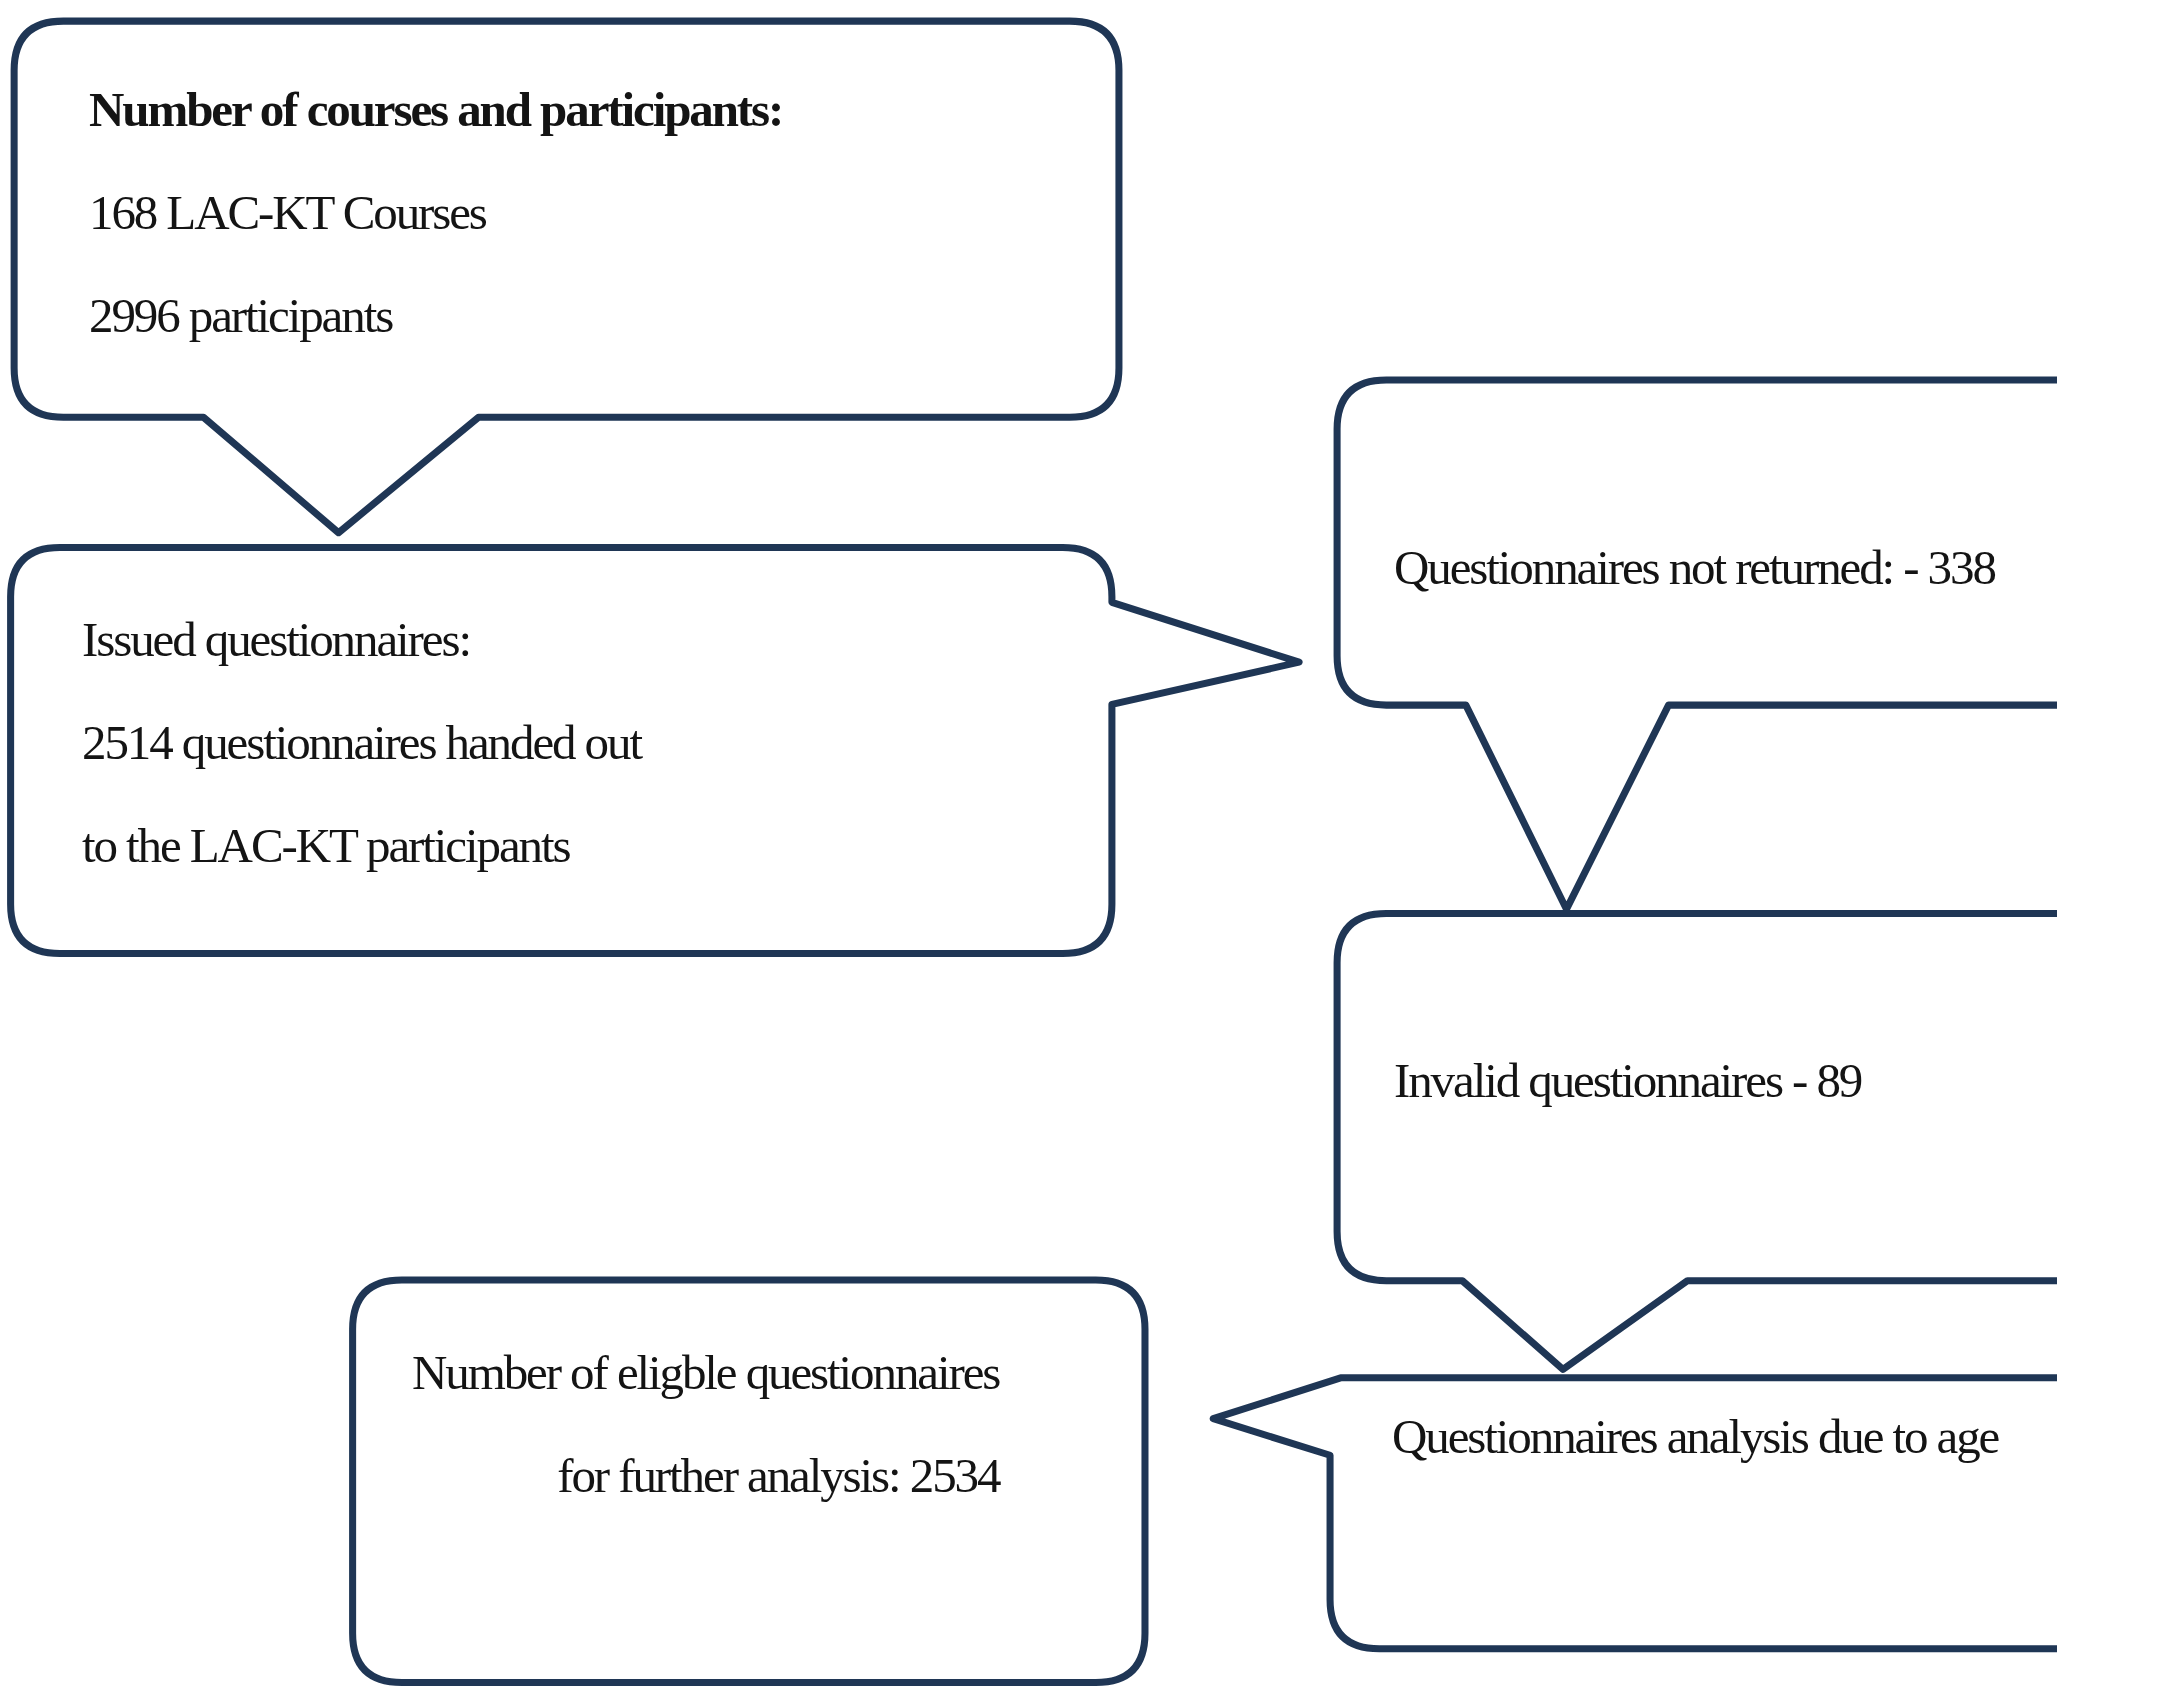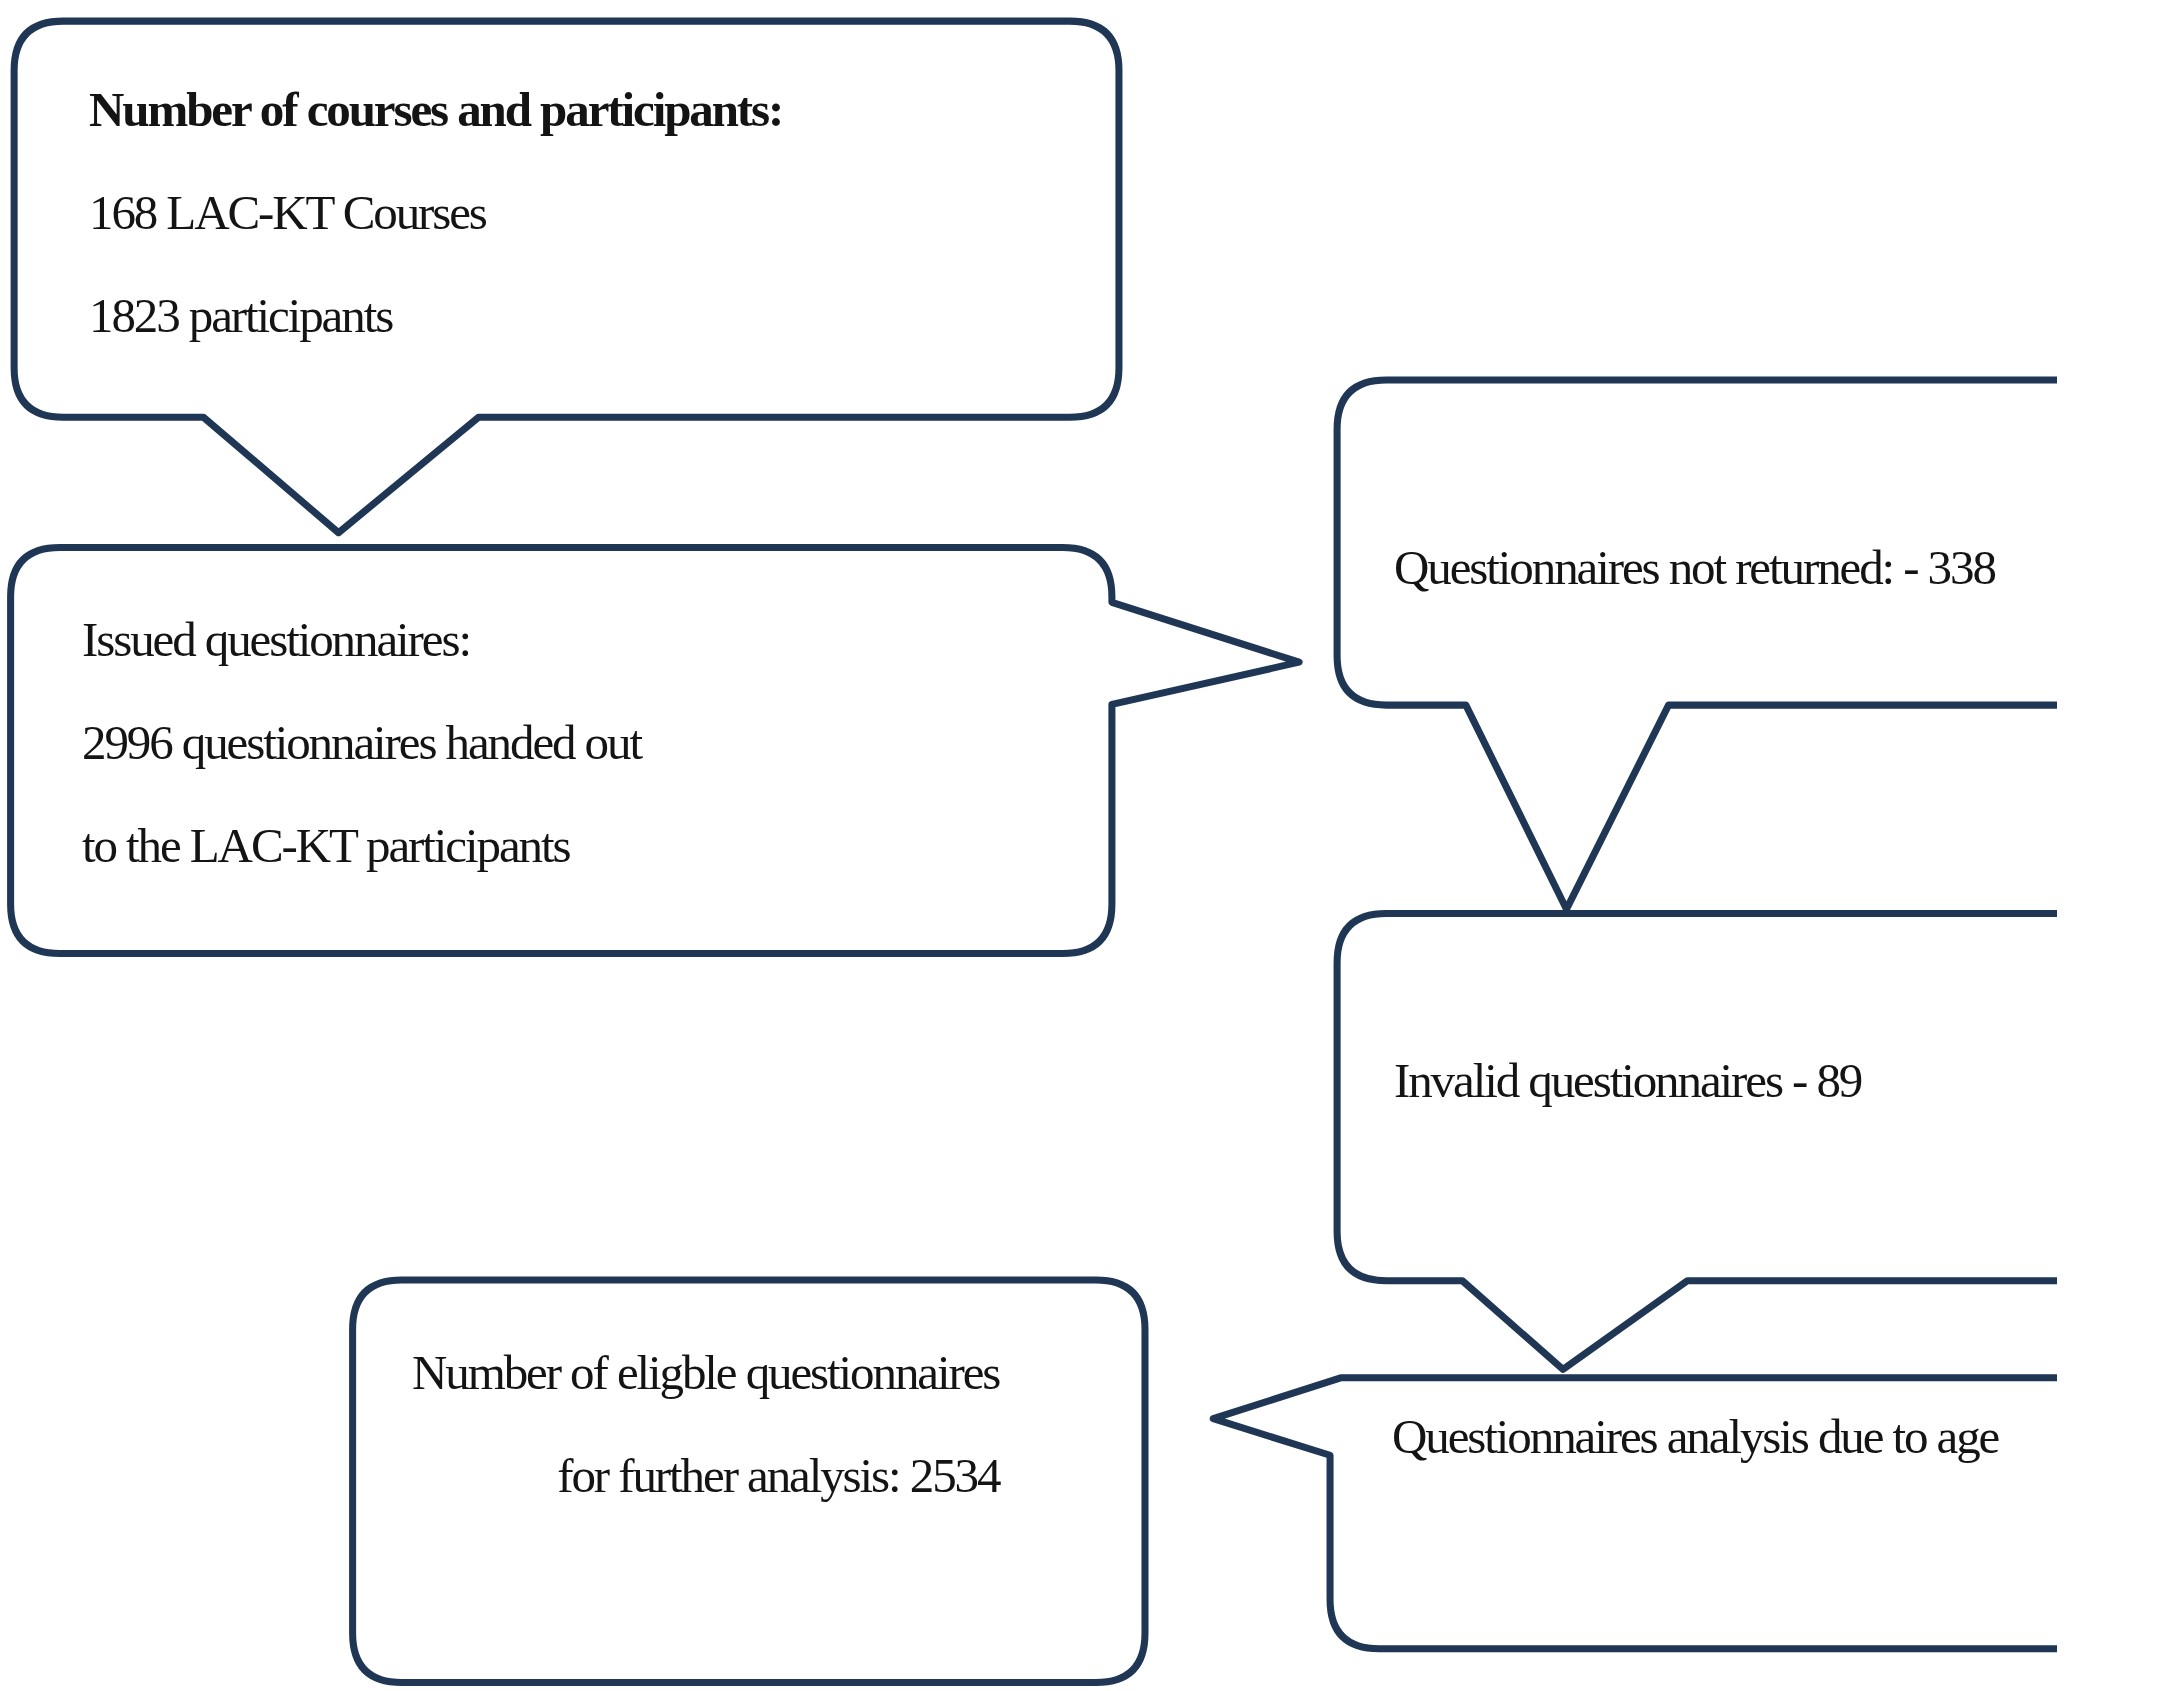--- a/index.html
+++ b/index.html
@@ -58,26 +58,26 @@
     <path class="bubble-path" d="M 1970,1298 H 2990 Q 3060,1298 3060,1368 V 1750 Q 3060,1820 2990,1820 H 2398 L 2221,1946 L 2078,1820 H 1970 Q 1900,1820 1900,1750 V 1368 Q 1900,1298 1970,1298 Z"></path>
 
     <path class="bubble-path" d="M 1905,1958 H 2990 Q 3060,1958 3060,2028 V 2273 Q 3060,2343 2990,2343 H 1960 Q 1890,2343 1890,2273 V 2068 L 1724,2016 Z"></path>
 
     <path class="bubble-path" d="M 571,1819 H 1557 Q 1627,1819 1627,1889 V 2321 Q 1627,2391 1557,2391 H 571 Q 501,2391 501,2321 V 1889 Q 501,1819 571,1819 Z"></path>
   </svg>
 
   <div class="textblock" style="left:89px; top:58px;">
     <div class="line bold">Number of courses and participants:</div>
     <div class="line">168 LAC-KT Courses</div>
-    <div class="line">1823 participants</div>
+    <div class="line">2996 participants</div>
   </div>
 
   <div class="textblock" style="left:82px; top:588px;">
     <div class="line">Issued questionnaires:</div>
-    <div class="line">2996 questionnaires handed out</div>
+    <div class="line">2514 questionnaires handed out</div>
     <div class="line">to the LAC-KT participants</div>
   </div>
 
   <div class="textblock" style="left:1394px; top:516px;">
     <div class="line">Questionnaires not returned: - 338</div>
   </div>
 
   <div class="textblock" style="left:1394px; top:1029px;">
     <div class="line">Invalid questionnaires - 89</div>
   </div>

